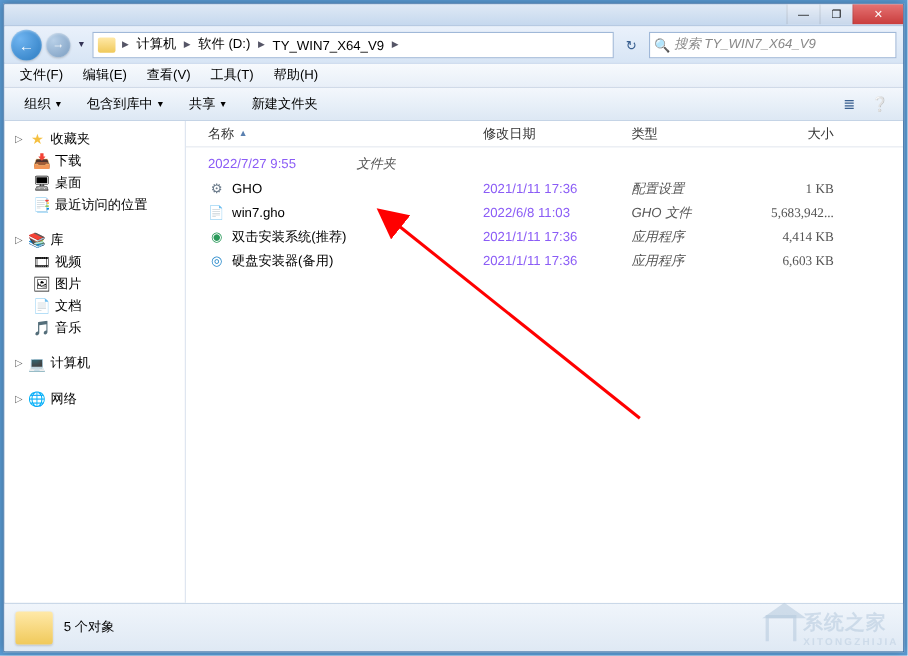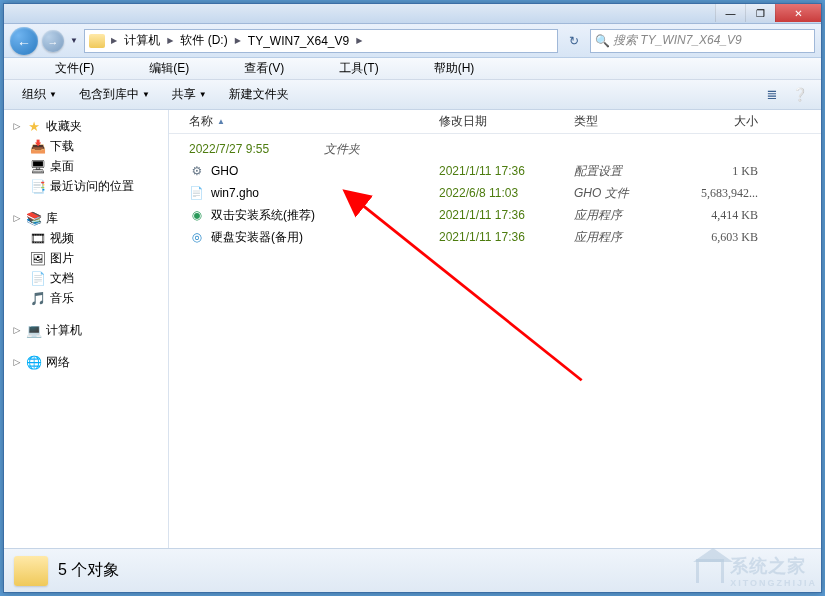--- a/index.html
+++ b/index.html
@@ -19,21 +19,21 @@
 .nav-drop { width: 12px; height: 20px; display: flex; align-items: center; justify-content: center; font-size: 8px; color: #335; cursor: pointer; }
 .address { flex: 1; height: 24px; background: #fff; border: 1px solid #a0b8d8; display: flex; align-items: center; padding: 0 4px; font-size: 12px; gap: 2px; }
 .address .seg { padding: 0 3px; cursor: pointer; }
 .address .tri { font-size: 8px; color: #556; padding: 0 2px; cursor: pointer; }
 .address .folder-ico { width: 16px; height: 14px; background: linear-gradient(#ffe9a8,#f0c95a); border-radius: 2px; margin-right: 2px; position: relative; }
 .refresh { width: 24px; height: 22px; display: flex; align-items: center; justify-content: center; font-size: 12px; color: #3a6090; cursor: pointer; }
 .search { width: 225px; height: 24px; background: #fff; border: 1px solid #a0b8d8; display: flex; align-items: center; padding: 0 4px; font-size: 12px; color: #888; font-style: italic; }
 .search .mag { width: 14px; height: 14px; margin-right: 4px; color: #5a80b0; font-style: normal; }
 
 .menubar { height: 22px; background: linear-gradient(#f7fafd,#e8eff8); border-bottom: 1px solid #d0dae8; display: flex; align-items: center; padding: 0 6px; font-size: 12px; gap: 2px; }
-.menubar .mi { padding: 2px 8px; cursor: pointer; margin-left: 37px; }
+.menubar .mi { padding: 2px 8px; cursor: pointer; }
 
 .toolbar { height: 30px; background: linear-gradient(#f3f7fc,#dde8f4); border-bottom: 1px solid #c5d4e6; display: flex; align-items: center; padding: 0 8px; font-size: 12px; gap: 2px; }
 .toolbar .tb { padding: 3px 10px; cursor: pointer; display: flex; align-items: center; gap: 3px; }
 .toolbar .tri2 { font-size: 8px; }
 .toolbar .spacer { flex: 1; }
 .toolbar .icon-btn { width: 26px; height: 22px; display: flex; align-items: center; justify-content: center; cursor: pointer; color: #3a6090; font-size: 13px; }
 
 .body { flex: 1; display: flex; overflow: hidden; }
 
 .sidebar { width: 165px; background: #fff; border-right: 1px solid #d9e2ee; overflow-y: auto; font-size: 12px; padding: 6px 0; }
@@ -52,33 +52,33 @@
 .col-headers .ch { padding: 0 8px; cursor: pointer; display: flex; align-items: center; gap: 4px; }
 .col-headers .ch.name { width: 250px; }
 .col-headers .ch.date { width: 135px; }
 .col-headers .ch.type { width: 100px; }
 .col-headers .ch.size { width: 100px; text-align: right; justify-content: flex-end; }
 .sort-arrow { font-size: 8px; color: #5a80b0; }
 
 .file-list { flex: 1; padding: 4px 0 0 12px; font-size: 12px; }
 .row { display: flex; align-items: center; height: 22px; cursor: pointer; }
 .row .c-name { width: 250px; display: flex; align-items: center; gap: 6px; padding-left: 8px; }
-.row .c-date { width: 135px; color: #4d7c0f; padding-left: 8px; }
+.row .c-date { width: 135px; color: #8b5cf6; padding-left: 8px; }
 .row .c-type { width: 100px; color: #555; padding-left: 8px; font-style: italic; }
 .row .c-size { width: 100px; color: #555; text-align: right; padding-right: 8px; font-family: Liberation Serif, serif; }
 .row .fico { width: 16px; height: 16px; display: flex; align-items: center; justify-content: center; font-size: 12px; }
 .fico.folder { background: linear-gradient(#ffe9a8,#f0c95a); border-radius: 2px; width: 16px; height: 13px; }
 .fico.cfg { color: #6a7a8a; }
 .fico.gho {}
 .fico.exe1 { color: #2a9a5a; }
 .fico.exe2 { color: #2a8aca; }
 
 .arrow-overlay { position: absolute; pointer-events: none; left: 0; top: 0; width: 100%; height: 100%; }
 
-.statusbar { height: 44px; background: linear-gradient(#f0f5fb,#dfe9f4); border-top: 1px solid #c5d4e6; display: flex; align-items: center; padding: 0 10px; font-size: 16px; gap: 10px; }
+.statusbar { height: 44px; background: linear-gradient(#f0f5fb,#dfe9f4); border-top: 1px solid #c5d4e6; display: flex; align-items: center; padding: 0 10px; font-size: 12px; gap: 10px; }
 .statusbar .big-folder { width: 34px; height: 30px; background: linear-gradient(#ffe9a8,#f0c95a); border-radius: 3px; box-shadow: 0 1px 2px rgba(0,0,0,.15); }
 
 .watermark { position: absolute; right: 8px; bottom: 8px; font-size: 18px; color: rgba(180,200,220,.55); font-weight: bold; letter-spacing: 1px; pointer-events: none; display: flex; align-items: center; gap: 6px; }
 .watermark .house { width: 28px; height: 24px; border: 3px solid rgba(180,200,220,.55); border-bottom: none; position: relative; }
 .watermark .house::before { content: ""; position: absolute; top: -14px; left: -6px; width: 0; height: 0; border-left: 20px solid transparent; border-right: 20px solid transparent; border-bottom: 14px solid rgba(180,200,220,.55); }
 .watermark .sub { font-size: 9px; display: block; letter-spacing: 2px; color: rgba(180,200,220,.45); }
 </style>
 </head>
 <body>
 

